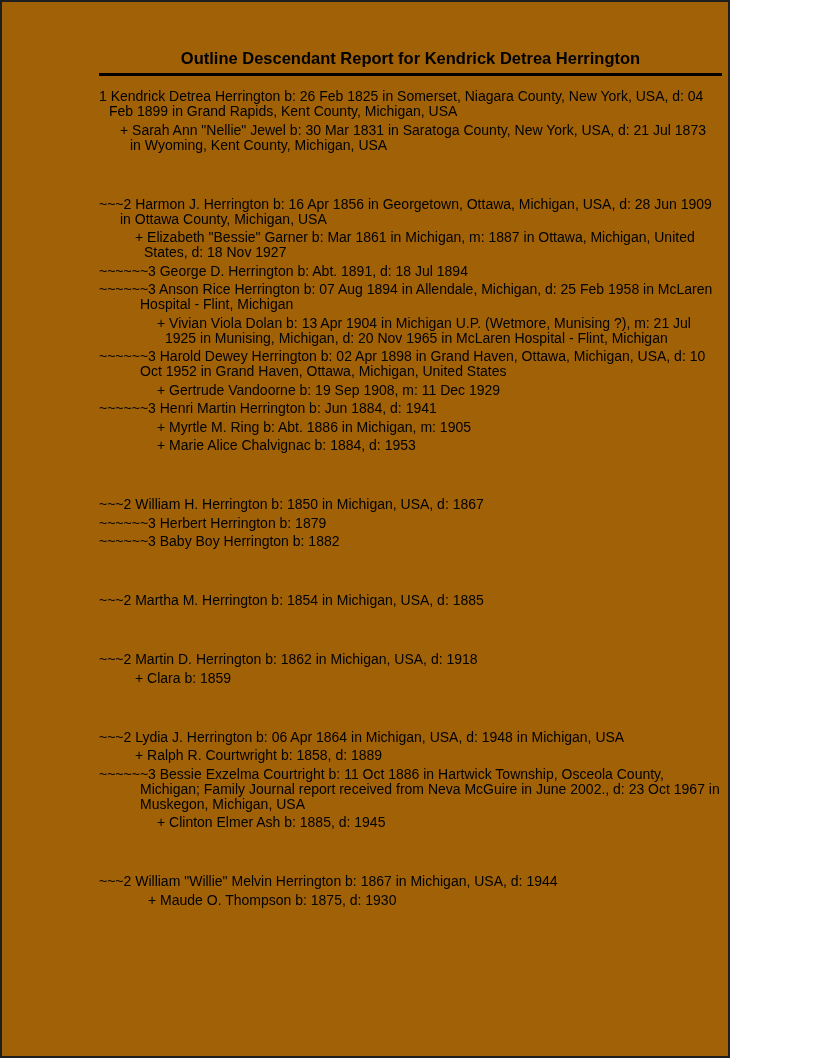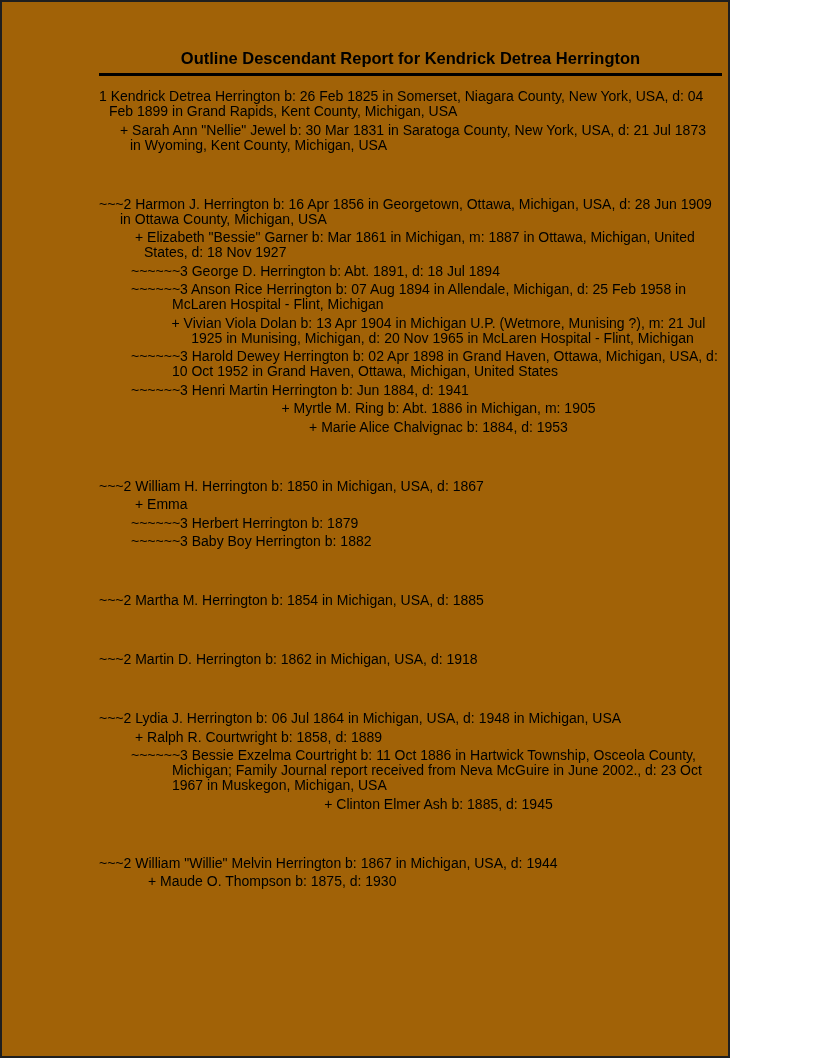--- a/index.html
+++ b/index.html
@@ -42,50 +42,51 @@
     line-height: 15px;
     color: #000000;
   }
   .entry { margin-top: 3.5px; }
   .entry:first-child { margin-top: 0; }
   
   .p1 { padding-left: 10px; text-indent: -10px; }
   .s1 { padding-left: 31px; text-indent: -10px; }
   .p2 { padding-left: 21px; text-indent: -21px; margin-top: 44px; }
   .s2 { padding-left: 45px; text-indent: -9px;  }
-  .p3 { padding-left: 41px; text-indent: -41px; margin-left: 32px; }
-  .s3 { padding-left: 66px; text-indent: -8px; text-align: center;  }
+  .p3 { padding-left: 41px; text-indent: -41px; }
+  .s3 { padding-left: 66px; text-indent: -8px;  }
   .s2.deep { padding-left: 58px; text-indent: -9px; }
 </style>
 </head>
 <body>
 
 <div class="page">
   <div class="content">
     <h1 class="title">Outline Descendant Report for Kendrick Detrea Herrington</h1>
     <div class="rule"></div>
     <div class="entries">
         <div class="entry p1">1 Kendrick Detrea Herrington b: 26 Feb 1825 in Somerset, Niagara County, New York, USA, d: 04 Feb 1899 in Grand Rapids, Kent County, Michigan, USA</div>
         <div class="entry s1">+ Sarah Ann "Nellie" Jewel b: 30 Mar 1831 in Saratoga County, New York, USA, d: 21 Jul 1873 in Wyoming, Kent County, Michigan, USA</div>
         <div class="entry p2">~~~2 Harmon J. Herrington b: 16 Apr 1856 in Georgetown, Ottawa, Michigan, USA, d: 28 Jun 1909 in Ottawa County, Michigan, USA</div>
         <div class="entry s2">+ Elizabeth "Bessie" Garner b: Mar 1861 in Michigan, m: 1887 in Ottawa, Michigan, United States, d: 18 Nov 1927</div>
         <div class="entry p3">~~~~~~3 George D. Herrington b: Abt. 1891, d: 18 Jul 1894</div>
         <div class="entry p3">~~~~~~3 Anson Rice Herrington b: 07 Aug 1894 in Allendale, Michigan, d: 25 Feb 1958 in McLaren Hospital - Flint, Michigan</div>
         <div class="entry s3">+ Vivian Viola Dolan b: 13 Apr 1904 in Michigan U.P. (Wetmore, Munising ?), m: 21 Jul 1925 in Munising, Michigan, d: 20 Nov 1965 in McLaren Hospital - Flint, Michigan</div>
         <div class="entry p3">~~~~~~3 Harold Dewey Herrington b: 02 Apr 1898 in Grand Haven, Ottawa, Michigan, USA, d: 10 Oct 1952 in Grand Haven, Ottawa, Michigan, United States</div>
+        <div class="entry s3">+ Gertrude Vandoorne b: 19 Sep 1908, m: 11 Dec 1929</div>
         <div class="entry p3">~~~~~~3 Henri Martin Herrington b: Jun 1884, d: 1941</div>
         <div class="entry s3">+ Myrtle M. Ring b: Abt. 1886 in Michigan, m: 1905</div>
         <div class="entry s3">+ Marie Alice Chalvignac b: 1884, d: 1953</div>
         <div class="entry p2">~~~2 William H. Herrington b: 1850 in Michigan, USA, d: 1867</div>
-        <div class="entry s2">+ Emma</div>
         <div class="entry p3">~~~~~~3 Herbert Herrington b: 1879</div>
         <div class="entry p3">~~~~~~3 Baby Boy Herrington b: 1882</div>
         <div class="entry p2">~~~2 Martha M. Herrington b: 1854 in Michigan, USA, d: 1885</div>
         <div class="entry p2">~~~2 Martin D. Herrington b: 1862 in Michigan, USA, d: 1918</div>
-        <div class="entry p2">~~~2 Lydia J. Herrington b: 06 Jul 1864 in Michigan, USA, d: 1948 in Michigan, USA</div>
+        <div class="entry s2">+ Clara b: 1859</div>
+        <div class="entry p2">~~~2 Lydia J. Herrington b: 06 Apr 1864 in Michigan, USA, d: 1948 in Michigan, USA</div>
         <div class="entry s2">+ Ralph R. Courtwright b: 1858, d: 1889</div>
         <div class="entry p3">~~~~~~3 Bessie Exzelma Courtright b: 11 Oct 1886 in Hartwick Township, Osceola County, Michigan; Family Journal report received from Neva McGuire in June 2002., d: 23 Oct 1967 in Muskegon, Michigan, USA</div>
         <div class="entry s3">+ Clinton Elmer Ash b: 1885, d: 1945</div>
         <div class="entry p2">~~~2 William "Willie" Melvin Herrington b: 1867 in Michigan, USA, d: 1944</div>
         <div class="entry s2 deep">+ Maude O. Thompson b: 1875, d: 1930</div>
       </div>
   </div>
 </div>
 
 </body></html>

